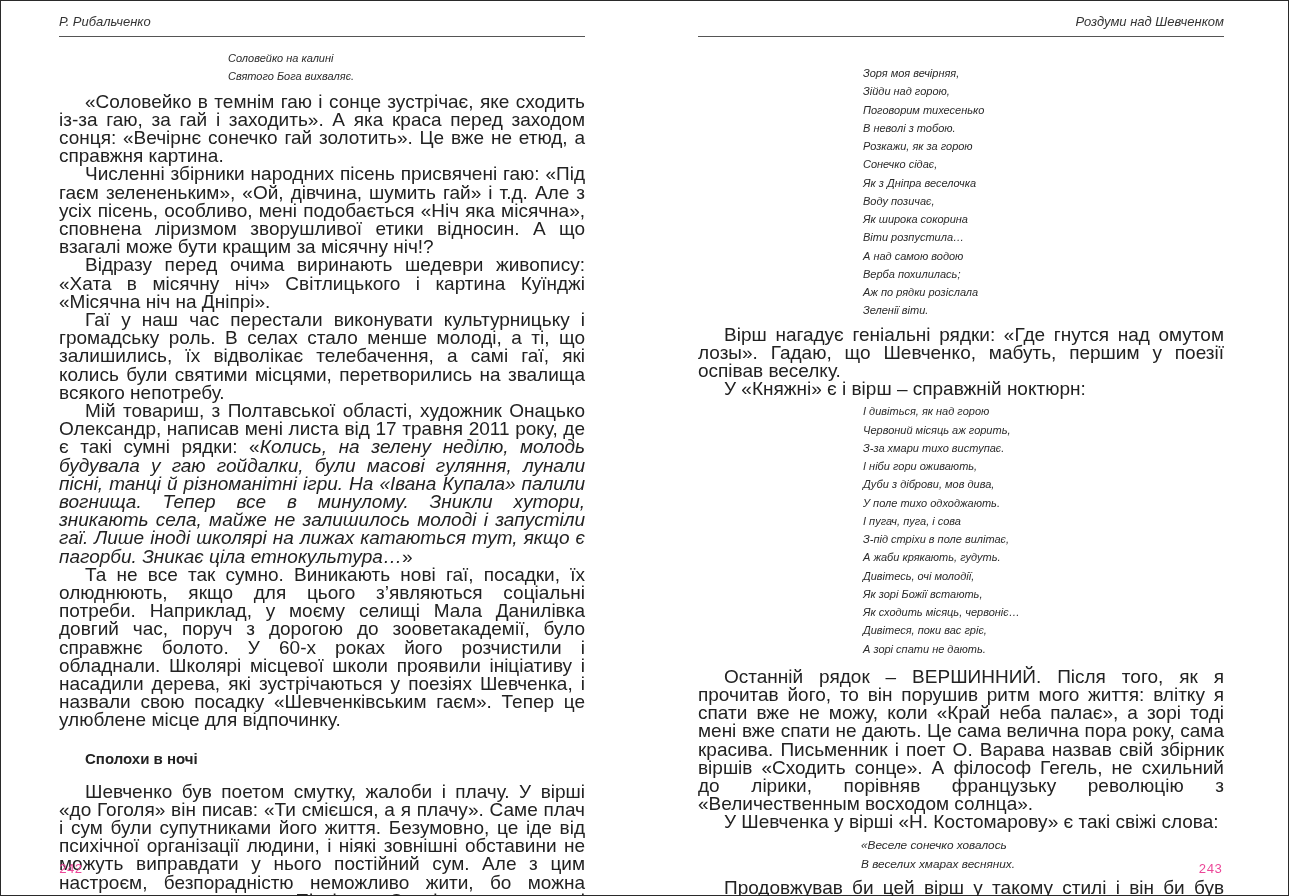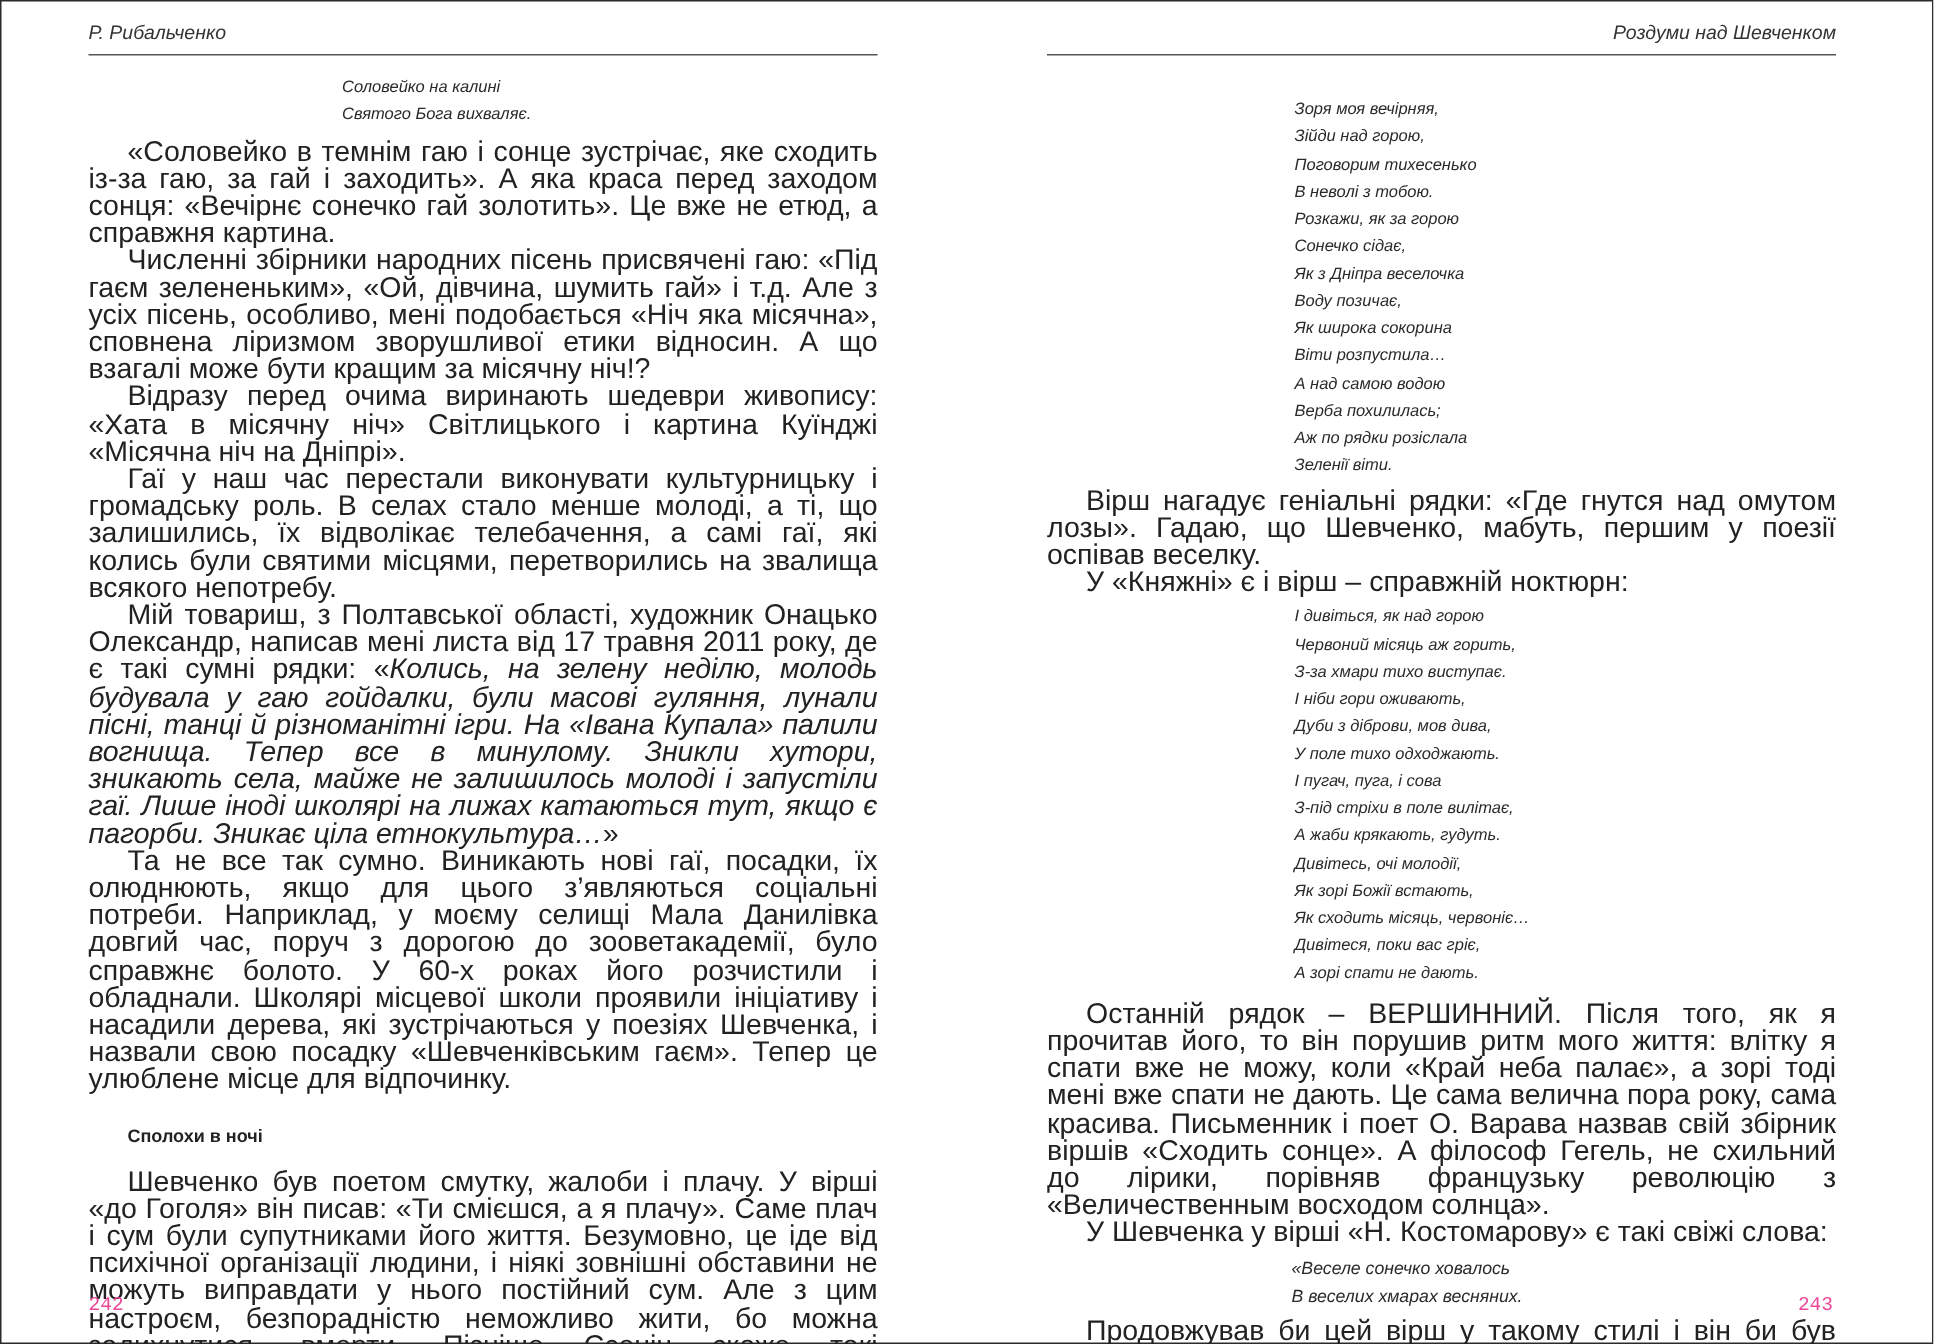--- a/index.html
+++ b/index.html
@@ -26,21 +26,21 @@
     margin: 0; font-size: 19px; line-height: 18.2px; text-align: justify;
     text-indent: 26px; hyphens: manual;
   }
   .para .ital { font-style: italic; }
   .verse {
     font-style: italic; font-size: 11px; line-height: 18.25px; color: #2a2a2a;
     margin: 0;
   }
   .verse div { white-space: nowrap; }
   .heading {
-    font-family: "Liberation Sans", sans-serif; font-weight: bold; font-size: 12px;
+    font-family: "Liberation Sans", sans-serif; font-weight: bold; font-size: 15px;
     color: #222; margin: 0;
   }
   .folio {
     position: absolute; top: 862px; font-family: Liberation Mono, monospace;
     font-size: 13px; color: #ec4899;
   }
   .page.left .folio { left: 0; }
   .page.right .folio { right: 2px; }
 </style>
 </head>

